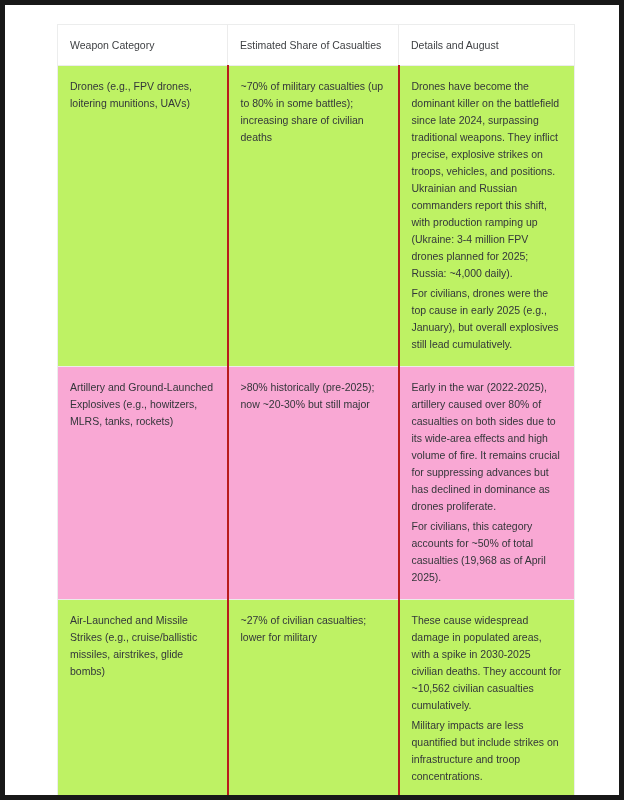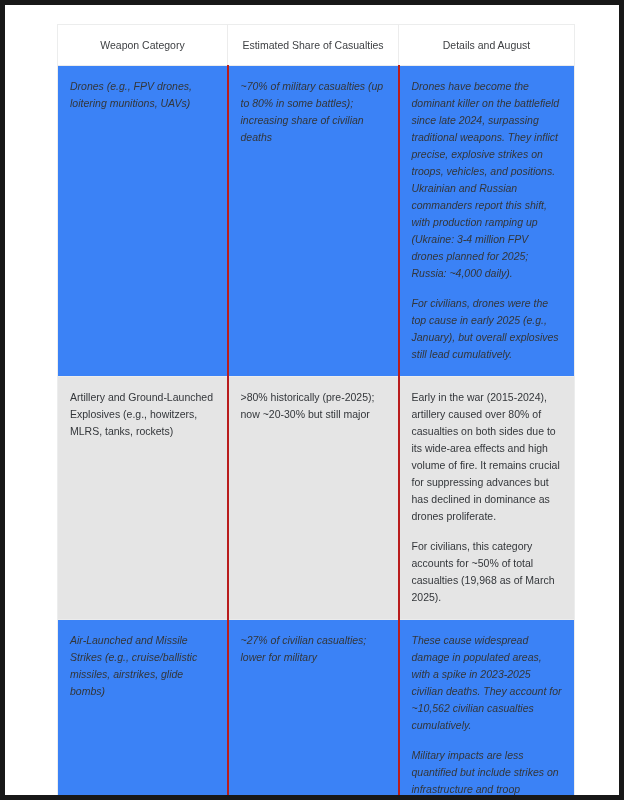--- a/index.html
+++ b/index.html
@@ -34,21 +34,21 @@
     border-collapse: collapse;
     table-layout: fixed;
     background: #ffffff;
     border: 1px solid #eceded;
   }
   .casualty-table col.c1 { width: 170px; }
   .casualty-table col.c2 { width: 171px; }
   .casualty-table col.c3 { width: 176px; }
 
   .casualty-table thead th {
-    text-align: center;
+    text-align: left;
     font-weight: 400;
     font-size: 10.5px;
     line-height: 1.45;
     color: #3d3f42;
     padding: 13px 12px 12px 12px;
     background: #ffffff;
     border-bottom: 1px solid #ececec;
     vertical-align: top;
   }
   .casualty-table thead th + th {
@@ -61,31 +61,30 @@
     line-height: 1.62;
     color: #33363a;
     padding: 12px 12px 13px 12px;
     vertical-align: top;
     border-top: 1px solid #ececec;
   }
   .casualty-table tbody td + td {
     border-left: 2px solid #b91c1c;
   }
   .casualty-table tbody tr.shade td {
-    background: #3b82f6;
-    font-style: italic;
+    background: #bef264;
   }
   .casualty-table tbody tr.plain td {
-    background: #e5e5e5;
+    background: #f9a8d4;
   }
   .cell-para {
     margin: 0;
   }
   .cell-para + .cell-para {
-    margin-top: 13px;
+    margin-top: 3px;
   }
 </style>
 </head>
 <body>
 
 <div class="page-frame">
   <div class="page-inner">
 
     <table class="casualty-table">
       <colgroup>
@@ -108,30 +107,30 @@
           <td>
             <p class="cell-para">Drones have become the dominant killer on the battlefield since late 2024, surpassing traditional weapons. They inflict precise, explosive strikes on troops, vehicles, and positions. Ukrainian and Russian commanders report this shift, with production ramping up (Ukraine: 3-4 million FPV drones planned for 2025; Russia: ~4,000 daily).</p>
             <p class="cell-para">For civilians, drones were the top cause in early 2025 (e.g., January), but overall explosives still lead cumulatively.</p>
           </td>
         </tr>
 
         <tr class="plain">
           <td>Artillery and Ground-Launched Explosives (e.g., howitzers, MLRS, tanks, rockets)</td>
           <td>&gt;80% historically (pre-2025); now ~20-30% but still major</td>
           <td>
-            <p class="cell-para">Early in the war (2015-2024), artillery caused over 80% of casualties on both sides due to its wide-area effects and high volume of fire. It remains crucial for suppressing advances but has declined in dominance as drones proliferate.</p>
-            <p class="cell-para">For civilians, this category accounts for ~50% of total casualties (19,968 as of March 2025).</p>
+            <p class="cell-para">Early in the war (2022-2025), artillery caused over 80% of casualties on both sides due to its wide-area effects and high volume of fire. It remains crucial for suppressing advances but has declined in dominance as drones proliferate.</p>
+            <p class="cell-para">For civilians, this category accounts for ~50% of total casualties (19,968 as of April 2025).</p>
           </td>
         </tr>
 
         <tr class="shade">
           <td>Air-Launched and Missile Strikes (e.g., cruise/ballistic missiles, airstrikes, glide bombs)</td>
           <td>~27% of civilian casualties; lower for military</td>
           <td>
-            <p class="cell-para">These cause widespread damage in populated areas, with a spike in 2023-2025 civilian deaths. They account for ~10,562 civilian casualties cumulatively.</p>
+            <p class="cell-para">These cause widespread damage in populated areas, with a spike in 2030-2025 civilian deaths. They account for ~10,562 civilian casualties cumulatively.</p>
             <p class="cell-para">Military impacts are less quantified but include strikes on infrastructure and troop concentrations.</p>
           </td>
         </tr>
 
       </tbody>
     </table>
 
   </div>
 </div>
 

